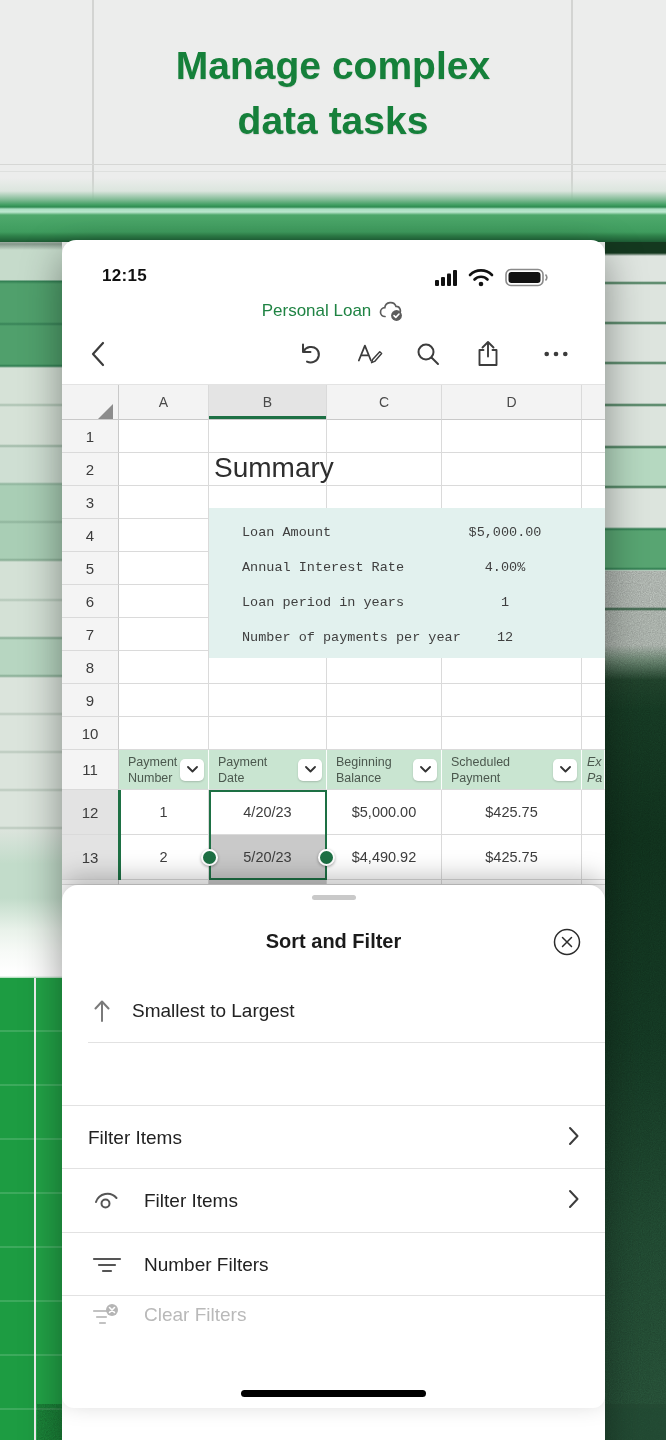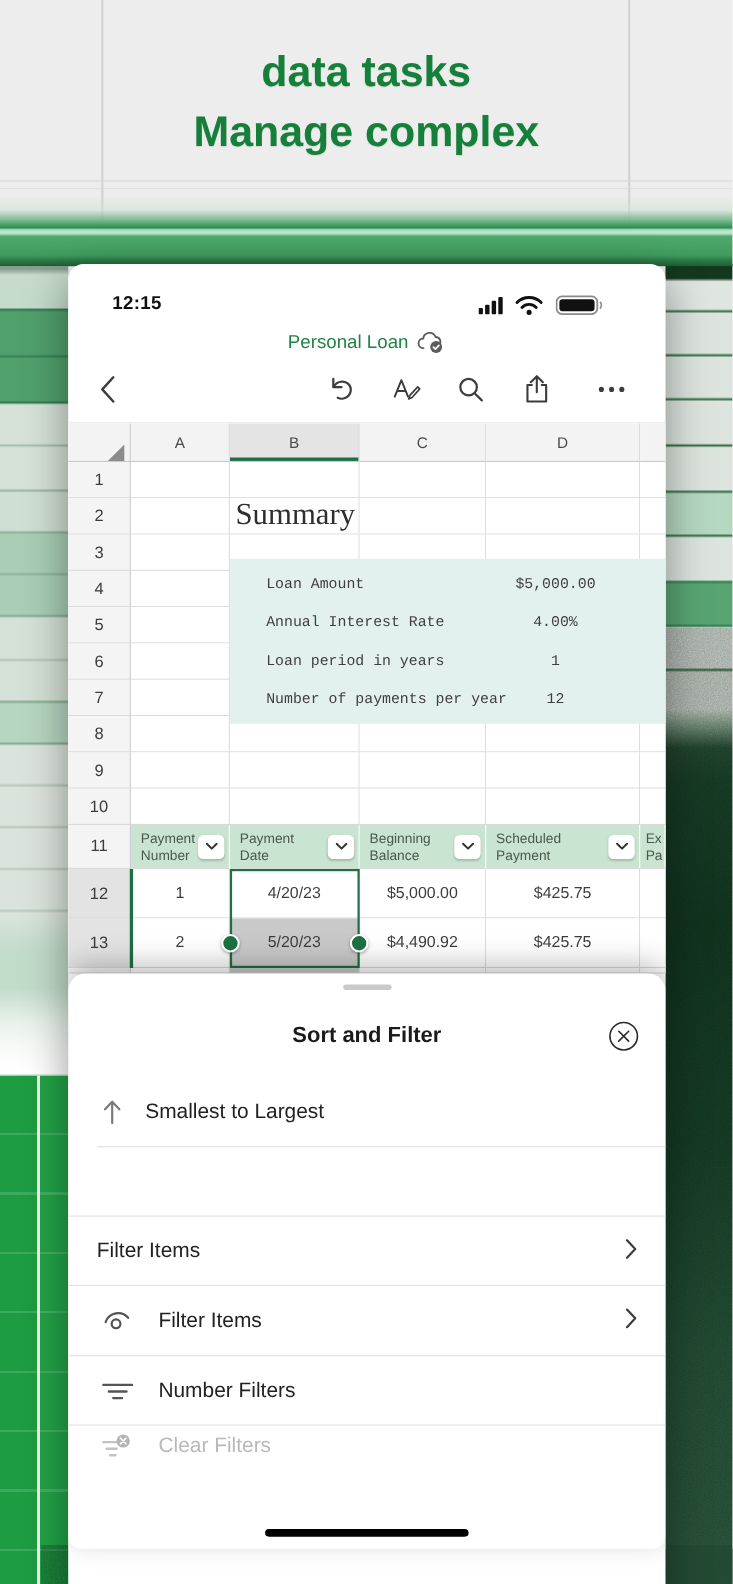--- a/index.html
+++ b/index.html
@@ -58,33 +58,33 @@
   .hairline{left:0;right:0;height:1px;background:#e3e3e3;}
 
   
   .sheet{left:0;top:145px;width:543px;height:500px;background:#fff;}
   .srow{display:flex;width:543px;}
   .cell{box-sizing:border-box;border-right:1px solid #dadada;border-bottom:1px solid #dadada;
       display:flex;align-items:center;justify-content:center;font-size:14.5px;color:#3d3d3d;
       background:#fff;overflow:hidden;}
   .rh{width:57px;background:#f4f4f4;border-right:1px solid #c9c9c9;font-size:15px;color:#3c3c3c;}
   .ch{background:#f3f3f3;border-bottom:1px solid #c9c9c9;font-size:14px;color:#4a4a4a;}
-  .cw-a{width:90px;}.cw-b{width:118px;}.cw-c{width:115px;}.cw-d{width:140px;}.cw-e{width:23px;border-right:none;}
+  .cw-a{width:90px;}.cw-b{width:118px;}.cw-c{width:115px;}.cw-d{width:140px;}.cw-e{width:23px;border-right:none;font-style:italic;}
   .h-ch{height:35px;}.h-std{height:33px;}.h-11{height:40px;}.h-data{height:45px;}.h-sliver{height:5px;}
   .ch-sel{background:#e4e4e4;box-shadow:inset 0 -3px 0 #1d7044;}
   .rh-sel{background:#e3e3e3;}
   .tri{width:0;height:0;border-left:15px solid transparent;border-bottom:15px solid #8c8c8c;margin:6px 5px 0 14px;}
   .thead{background:#c9e5d1;border-right:1px solid rgba(255,255,255,.95);position:relative;
       justify-content:flex-start;align-items:center;}
   .thead-txt{font-size:12.5px;line-height:16px;color:#4b584e;padding-left:9px;}
   .dd-btn{position:absolute;right:4px;top:50%;transform:translateY(-50%);width:24px;height:22px;
       background:#fff;border-radius:5px;box-shadow:0 1px 2px rgba(0,0,0,.18);
       display:flex;align-items:center;justify-content:center;}
   .summary-title{left:152px;top:209px;height:37px;display:flex;align-items:center;z-index:3;
-      font-family:Liberation Serif, serif;font-size:28px;color:#2e2e2e;}
+      font-family:Liberation Sans, sans-serif;font-size:28px;color:#2e2e2e;}
   .teal{left:147px;top:268px;width:396px;height:150px;background:#e2f1ee;z-index:2;font-family:Liberation Mono, monospace;}
   .teal-row{position:relative;height:33px;margin-top:2px;}
   .teal-row:first-child{margin-top:7px;}
   .teal-label{position:absolute;left:33px;top:50%;transform:translateY(-50%);font-size:13.5px;color:#3f3f3f;}
   .teal-value{position:absolute;left:236px;width:120px;top:50%;transform:translateY(-50%);
       text-align:center;font-size:13.5px;color:#3f3f3f;}
   .cell-gray{background:#c9c9c9;}
   .sel-border{left:147px;top:550px;width:118px;height:90px;border:2.5px solid #1d7044;
       box-sizing:border-box;z-index:6;pointer-events:none;}
   .sel-handle{width:17px;height:17px;border-radius:50%;background:#1d7044;border:2.5px solid #fff;
@@ -109,22 +109,22 @@
   .home-ind{left:179px;top:505px;width:185px;height:7px;border-radius:4px;background:#000;}
 </style>
 </head>
 <body>
 
 <div class="abs hero-cellline-v" style="left:92px"></div>
 <div class="abs hero-cellline-v" style="left:571px"></div>
 <div class="abs hero-cellline-h" style="top:164px"></div>
 <div class="abs hero-cellline-h" style="top:171px;opacity:.6"></div>
 <div class="abs hero-title">
+  <div>Manage complex</div>
   <div>data tasks</div>
-  <div>Manage complex</div>
 </div>
 <div class="abs band"></div>
 <div class="abs bg-left"></div>
 <div class="abs bg-left-grid"></div>
 <div class="abs bg-right"></div>
 <div class="abs bg-bottom"></div>
 <svg class="abs noise" width="666" height="1440" style="left:0;top:0">
   <filter id="nz">
       <feTurbulence type="fractalNoise" baseFrequency="0.9" numOctaves="2" stitchTiles="stitch"></feTurbulence>
     <feColorMatrix type="matrix" values="0 0 0 0 0  0 0 0 0 0  0 0 0 0 0  0.5 0.5 0.5 0 0"></feColorMatrix>

